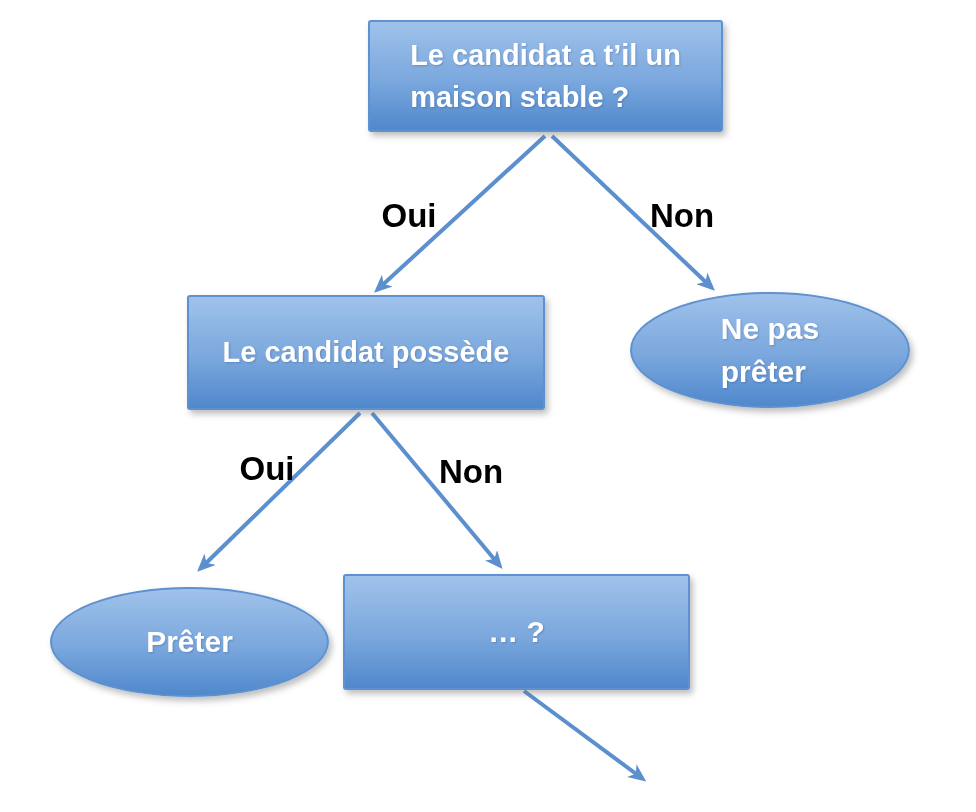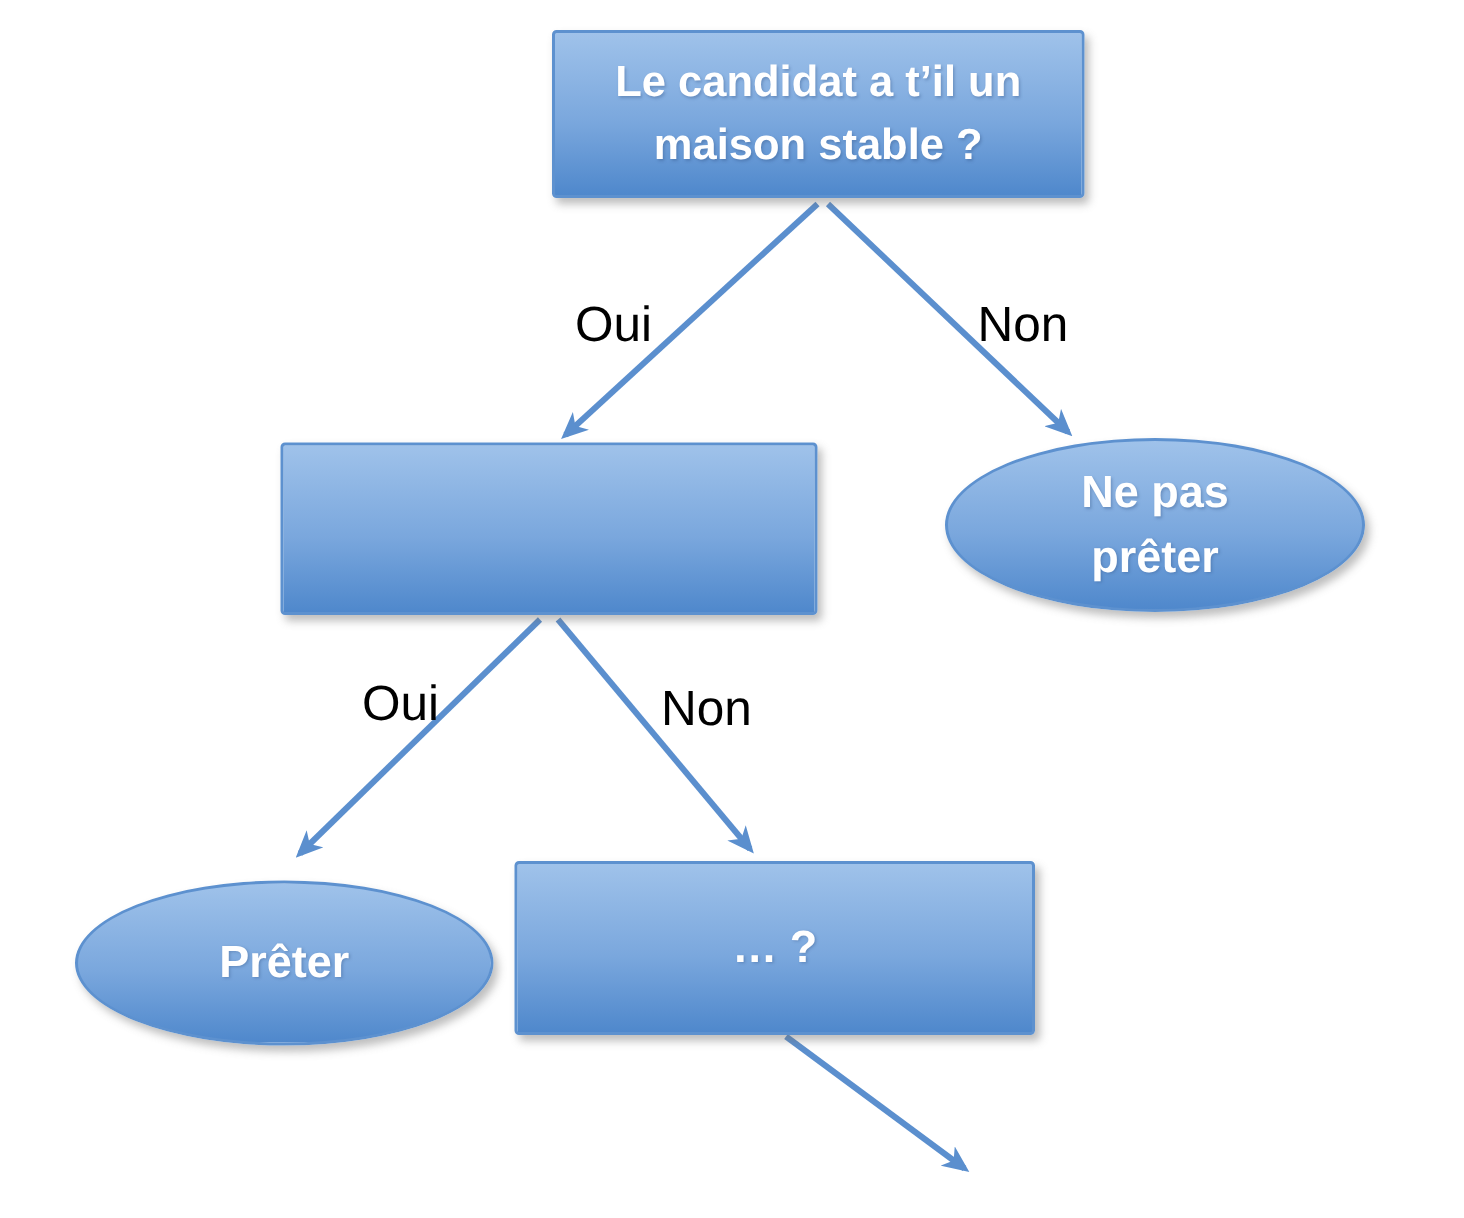--- a/index.html
+++ b/index.html
@@ -27,42 +27,42 @@
     position: absolute;
     left: 0; top: 0;
     width: 976px; height: 812px;
     pointer-events: none;
   }
   .node {
     position: absolute;
     display: flex;
     align-items: center;
     justify-content: center;
-    text-align: center;
+    text-align: left;
     color: var(--node-text);
     font-weight: bold;
     font-size: 29px;
     line-height: 1.45;
     background: linear-gradient(180deg,
       var(--node-fill-top) 0%,
       var(--node-fill-mid) 55%,
       var(--node-fill-bottom) 100%);
     border: 2px solid var(--node-border);
     box-shadow: 3px 4px 6px rgba(110,110,110,0.45);
     text-shadow: 1px 1px 2px rgba(50,80,130,0.35);
   }
   .node.rect { border-radius: 3px; }
   .node.ellipse { border-radius: 50%; }
   .node .line { display: block; }
   .edge-label {
     position: absolute;
     transform: translate(-50%, -50%);
     color: var(--edge-label-text);
     font-size: 33px;
-    font-weight: 400;
+    font-weight: 700;
     white-space: nowrap;
   }
   .edge-line {
     stroke: var(--arrow);
     stroke-width: 4;
     fill: none;
   }
   .arrowhead { fill: var(--arrow); }
 </style>
 </head>
@@ -85,20 +85,21 @@
 
   <div class="node rect" style="left:368px; top:20px; width:355px; height:112px;">
     <div>
       <span class="line">Le candidat a t’il un</span>
       <span class="line">maison stable ?</span>
     </div>
   </div>
 
   <div class="node rect" style="left:187px; top:295px; width:358px; height:115px;">
     <div>
+      <span class="line">Le candidat possède</span>
     </div>
   </div>
 
   <div class="node ellipse" style="left:630px; top:292px; width:280px; height:116px; font-size:30px;">
     <div>
       <span class="line">Ne pas</span>
       <span class="line">prêter</span>
     </div>
   </div>
 

